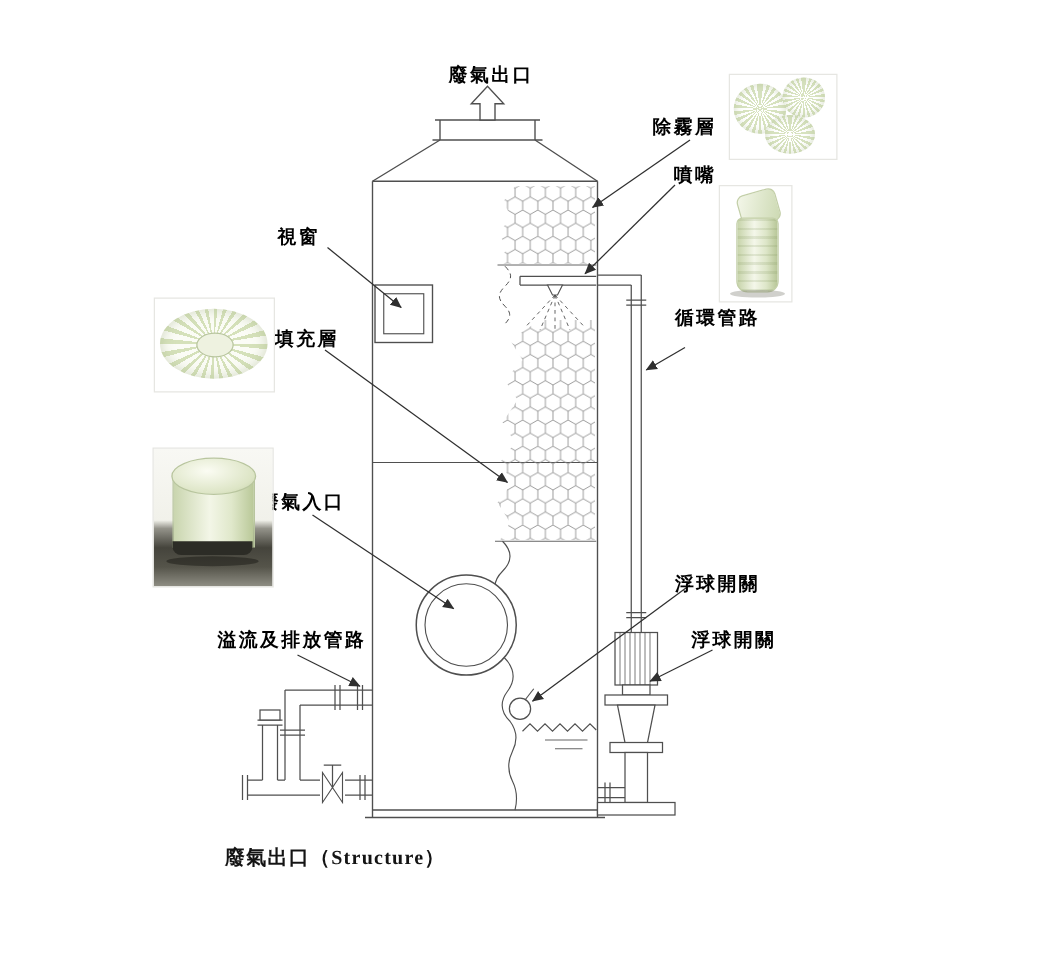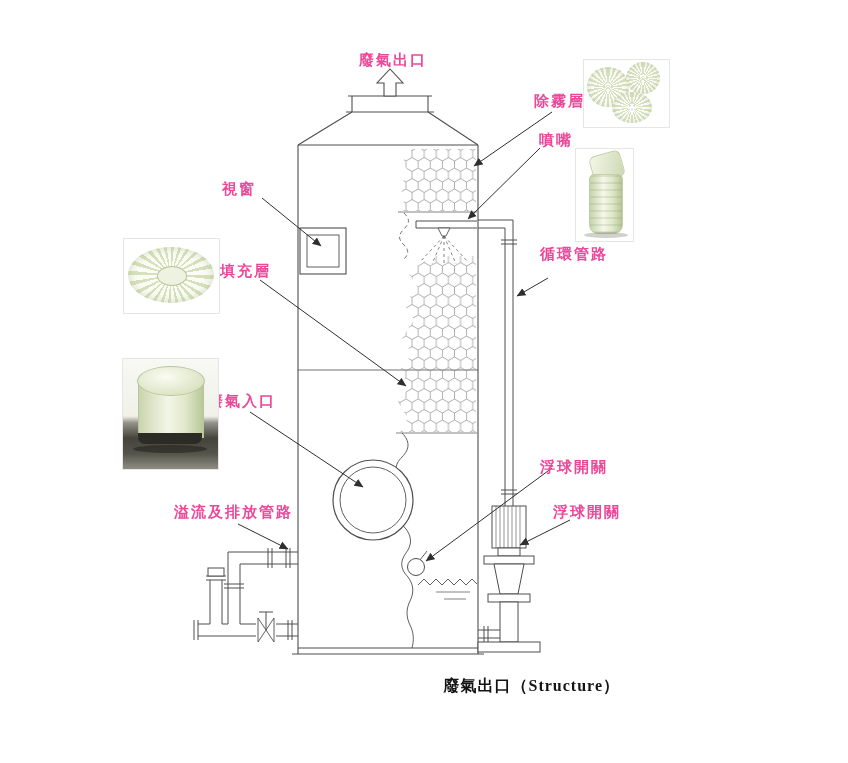--- a/index.html
+++ b/index.html
@@ -1,21 +1,21 @@
 <!DOCTYPE html>
 <html><head>
 <meta charset="utf-8">
 <style>
   html,body{margin:0;padding:0;background:#ffffff;}
   #stage{position:relative;width:848px;height:763px;background:#ffffff;overflow:hidden;
          font-family:"Liberation Serif","DejaVu Serif",serif;}
   #stage svg{position:absolute;left:0;top:0;}
-  .lbl{position:absolute;font-size:15px;font-weight:bold;color:#ec4899;
+  .lbl{position:absolute;font-size:15px;font-weight:bold;color:#000000;
        letter-spacing:2px;white-space:nowrap;}
-  .caption{position:absolute;left:180px;top:676px;width:440px;text-align:right;
+  .caption{position:absolute;left:180px;top:676px;width:440px;text-align:left;
        font-size:16px;font-weight:bold;letter-spacing:1px;color:#141414;}
   .photo{position:absolute;background:#ffffff;border:1px solid #e6e6e2;overflow:hidden;}
   .flower{position:absolute;border-radius:50%;
        background:repeating-conic-gradient(#d8e3c0 0deg 8deg,#ffffff 8deg 16deg);
        box-shadow:inset 0 0 8px rgba(170,185,140,.5);}
 </style>
 </head>
 <body>
 
 <div id="stage">
@@ -131,21 +131,21 @@
       <path d="M262 198 L321 246" marker-end="url(#arr)"></path>
       <path d="M260 280 L406 386" marker-end="url(#arr)"></path>
       <path d="M250 412 L363 487" marker-end="url(#arr)"></path>
       <path d="M238 524 L288 549" marker-end="url(#arr)"></path>
       <path d="M552 468 L426 561" marker-end="url(#arr)"></path>
       <path d="M570 520 L520 545" marker-end="url(#arr)"></path>
     </g>
   </svg>
 
   <div class="lbl" style="left:359px;top:51px">廢氣出口</div>
-  <div class="lbl" style="left:534px;top:92px">除霧層</div>
+  <div class="lbl" style="left:522px;top:92px">除霧層</div>
   <div class="lbl" style="left:539px;top:131px">噴嘴</div>
   <div class="lbl" style="left:540px;top:245px">循環管路</div>
   <div class="lbl" style="left:540px;top:458px">浮球開關</div>
   <div class="lbl" style="left:553px;top:503px">浮球開關</div>
   <div class="lbl" style="left:222px;top:180px">視窗</div>
   <div class="lbl" style="left:220px;top:262px">填充層</div>
   <div class="lbl" style="left:208px;top:392px">廢氣入口</div>
   <div class="lbl" style="left:174px;top:503px">溢流及排放管路</div>
   <div class="caption">廢氣出口（Structure）</div>
 

